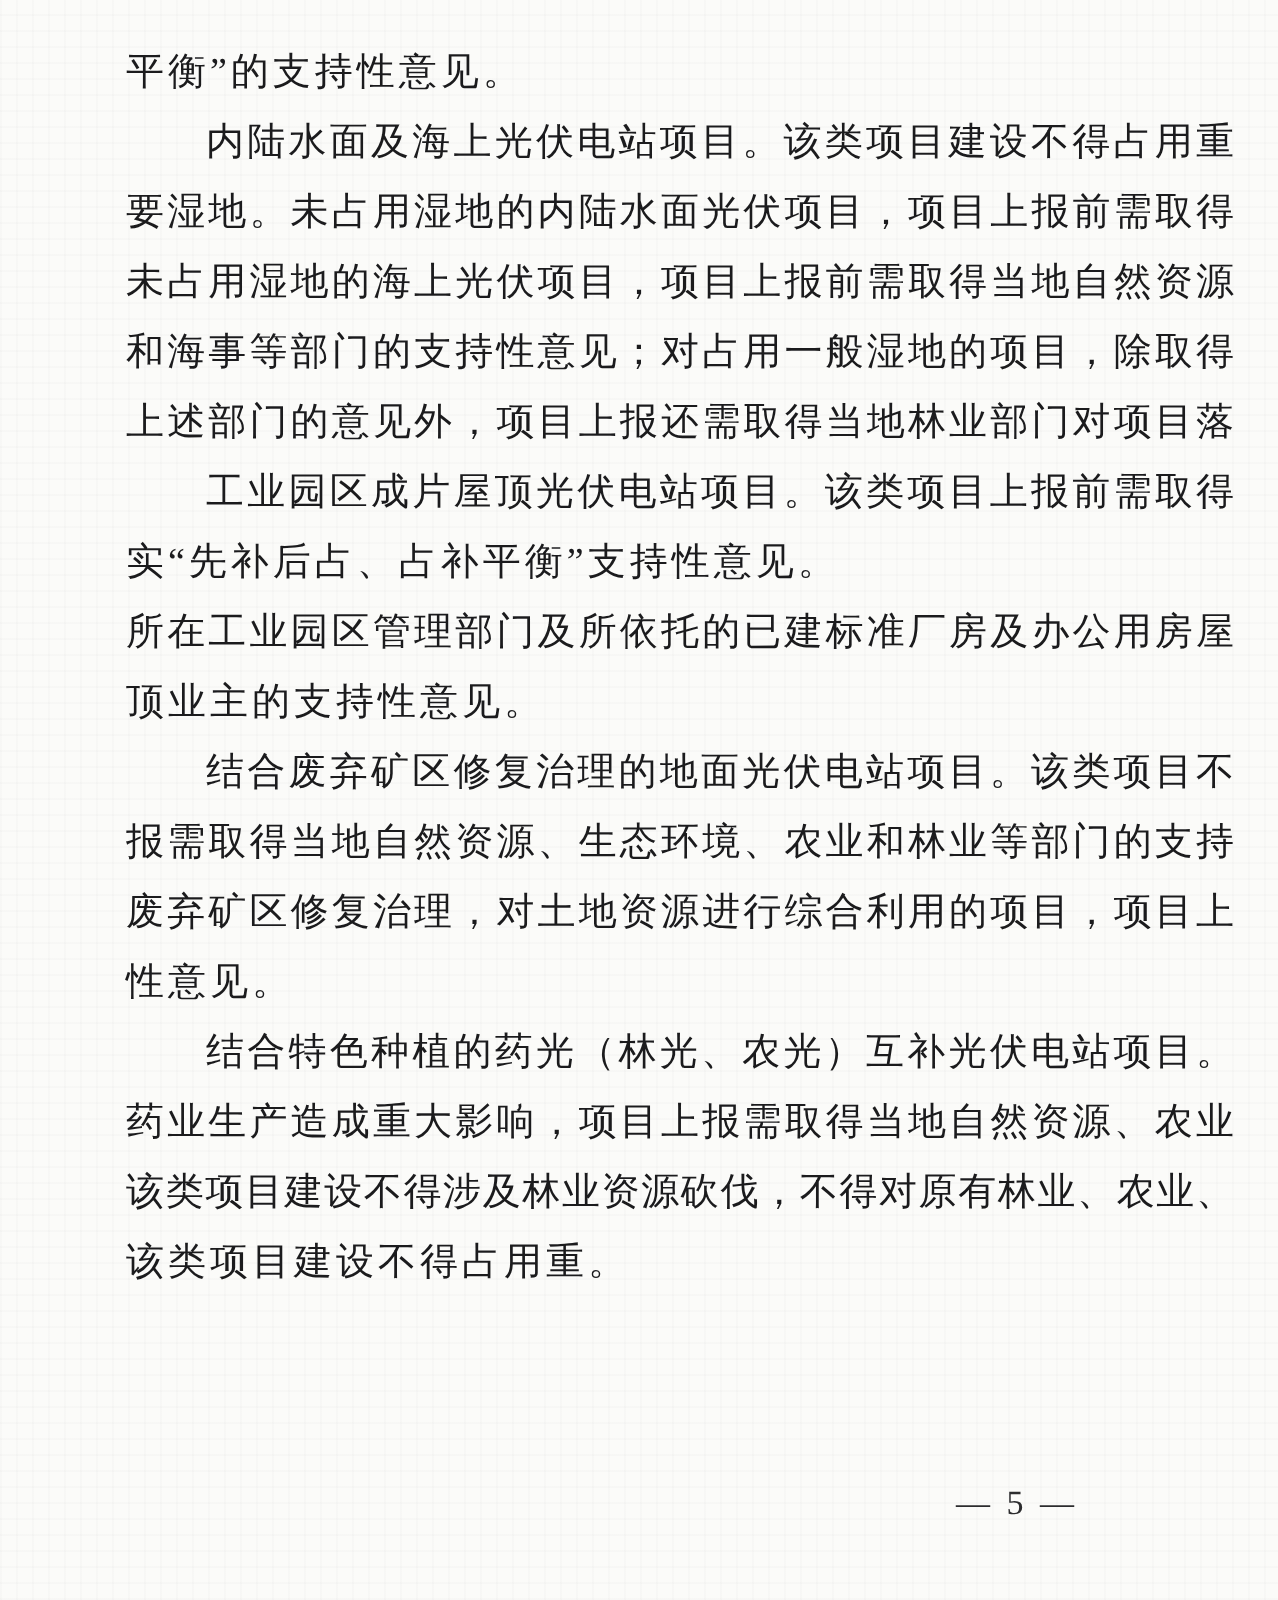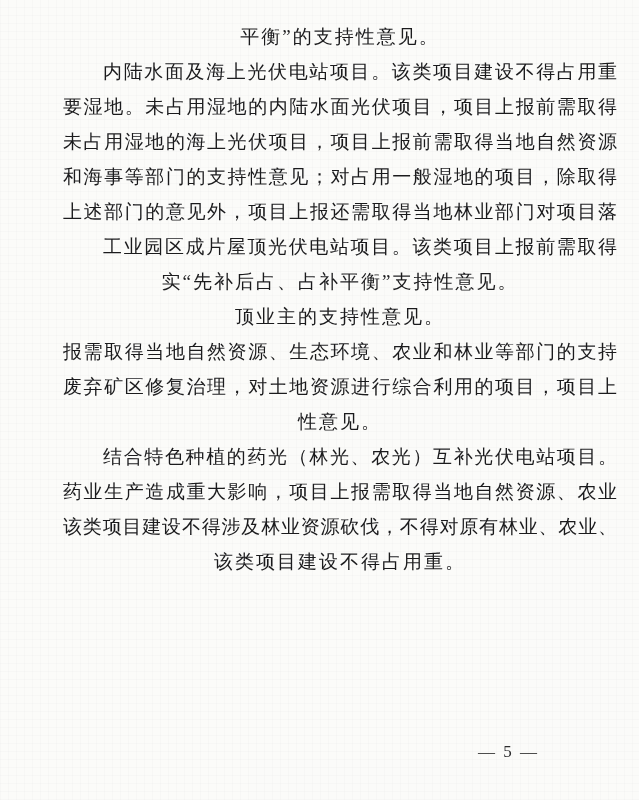--- a/index.html
+++ b/index.html
@@ -28,21 +28,21 @@
     position: absolute;
     left: 63px;
     top: 19px;
     width: 554px;
   }
   .line {
     height: 35px;
     line-height: 35px;
     font-size: 19px;
     letter-spacing: 2px;
-    text-align: center;
+    text-align: left;
   }
   .line.justify {
     letter-spacing: 0;
     text-align: justify;
     text-align-last: justify;
     text-justify: inter-character;
   }
   .line.indent {
     text-indent: 40px;
   }
@@ -70,21 +70,23 @@
 
 <div class="doc">
     <div class="line"><span class="run">平衡”的支持性意见。</span></div>
     <div class="line justify indent"><span class="run bold">内陆水面及海上光伏电站项目。</span><span class="run">该类项目建设不得占用重</span></div>
     <div class="line justify"><span class="run">要湿地。未占用湿地的内陆水面光伏项目，项目上报前需取得</span></div>
     <div class="line justify"><span class="run">未占用湿地的海上光伏项目，项目上报前需取得当地自然资源</span></div>
     <div class="line justify"><span class="run">和海事等部门的支持性意见；对占用一般湿地的项目，除取得</span></div>
     <div class="line justify"><span class="run">上述部门的意见外，项目上报还需取得当地林业部门对项目落</span></div>
     <div class="line justify indent"><span class="run bold">工业园区成片屋顶光伏电站项目。</span><span class="run">该类项目上报前需取得</span></div>
     <div class="line"><span class="run">实“先补后占、占补平衡”支持性意见。</span></div>
+    <div class="line justify"><span class="run">所在工业园区管理部门及所依托的已建标准厂房及办公用房屋</span></div>
     <div class="line"><span class="run">顶业主的支持性意见。</span></div>
+    <div class="line justify indent"><span class="run bold">结合废弃矿区修复治理的地面光伏电站项目。</span><span class="run">该类项目不</span></div>
     <div class="line justify"><span class="run">报需取得当地自然资源、生态环境、农业和林业等部门的支持</span></div>
     <div class="line justify"><span class="run">废弃矿区修复治理，对土地资源进行综合利用的项目，项目上</span></div>
     <div class="line"><span class="run">性意见。</span></div>
     <div class="line justify indent"><span class="run bold">结合特色种植的药光（林光、农光）互补光伏电站项目。</span></div>
     <div class="line justify"><span class="run">药业生产造成重大影响，项目上报需取得当地自然资源、农业</span></div>
     <div class="line justify"><span class="run">该类项目建设不得涉及林业资源砍伐，不得对原有林业、农业、</span></div>
     <div class="line"><span class="run">该类项目建设不得占用重。</span></div>
   </div>
 
 <div class="page-number">— 5 —</div>

